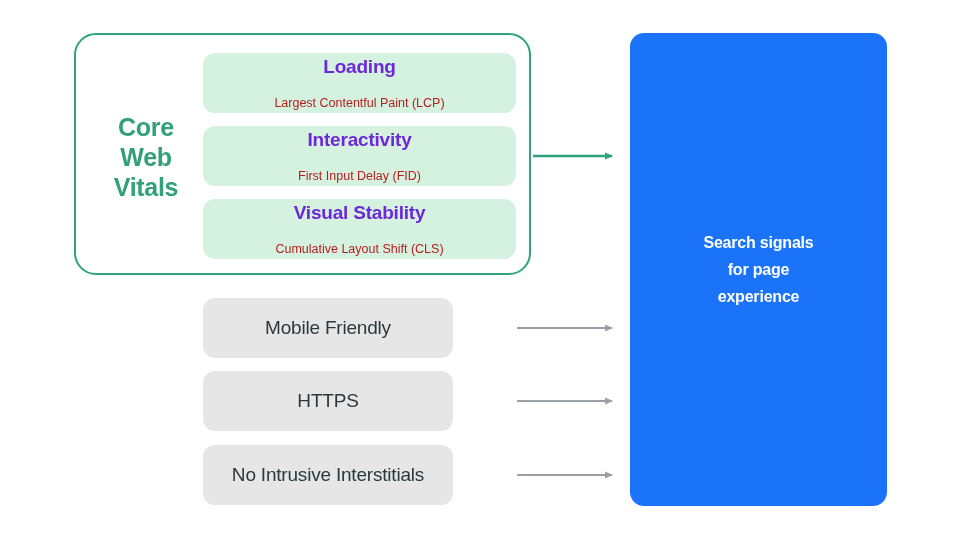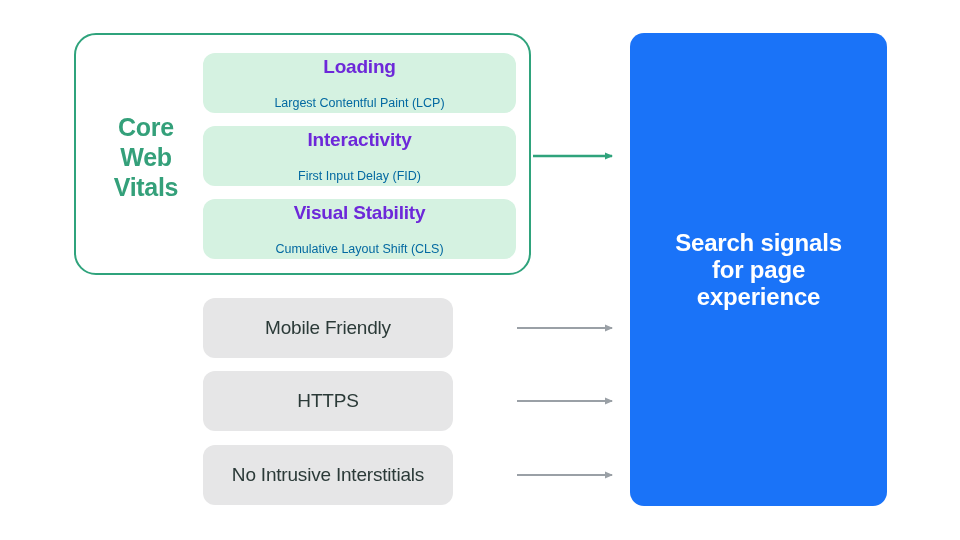--- a/index.html
+++ b/index.html
@@ -65,21 +65,21 @@
 
   .vital-title {
     font-size: 19px;
     font-weight: bold;
     color: #6d28d9;
     letter-spacing: -0.2px;
     line-height: 23px;
   }
   .vital-sub {
     font-size: 12.5px;
-    color: #0369a1;
+    color: #b91c1c;
     line-height: 17px;
     margin-top: 17px;
   }
 
   
   .gray-card {
     position: absolute;
     left: 203px;
     width: 250px;
     height: 60px;
@@ -108,21 +108,21 @@
     width: 257px;
     height: 473px;
     background: #1a73f8;
     border-radius: 14px;
     display: flex;
     align-items: center;
     justify-content: center;
   }
   .blue-text {
     color: #ffffff;
-    font-size: 24px;
+    font-size: 16px;
     font-weight: bold;
     text-align: center;
     line-height: 27px;
     letter-spacing: -0.2px;
     padding: 0 20px;
   }
   .blue-text span { display: block; }
 
   
   .connectors {

